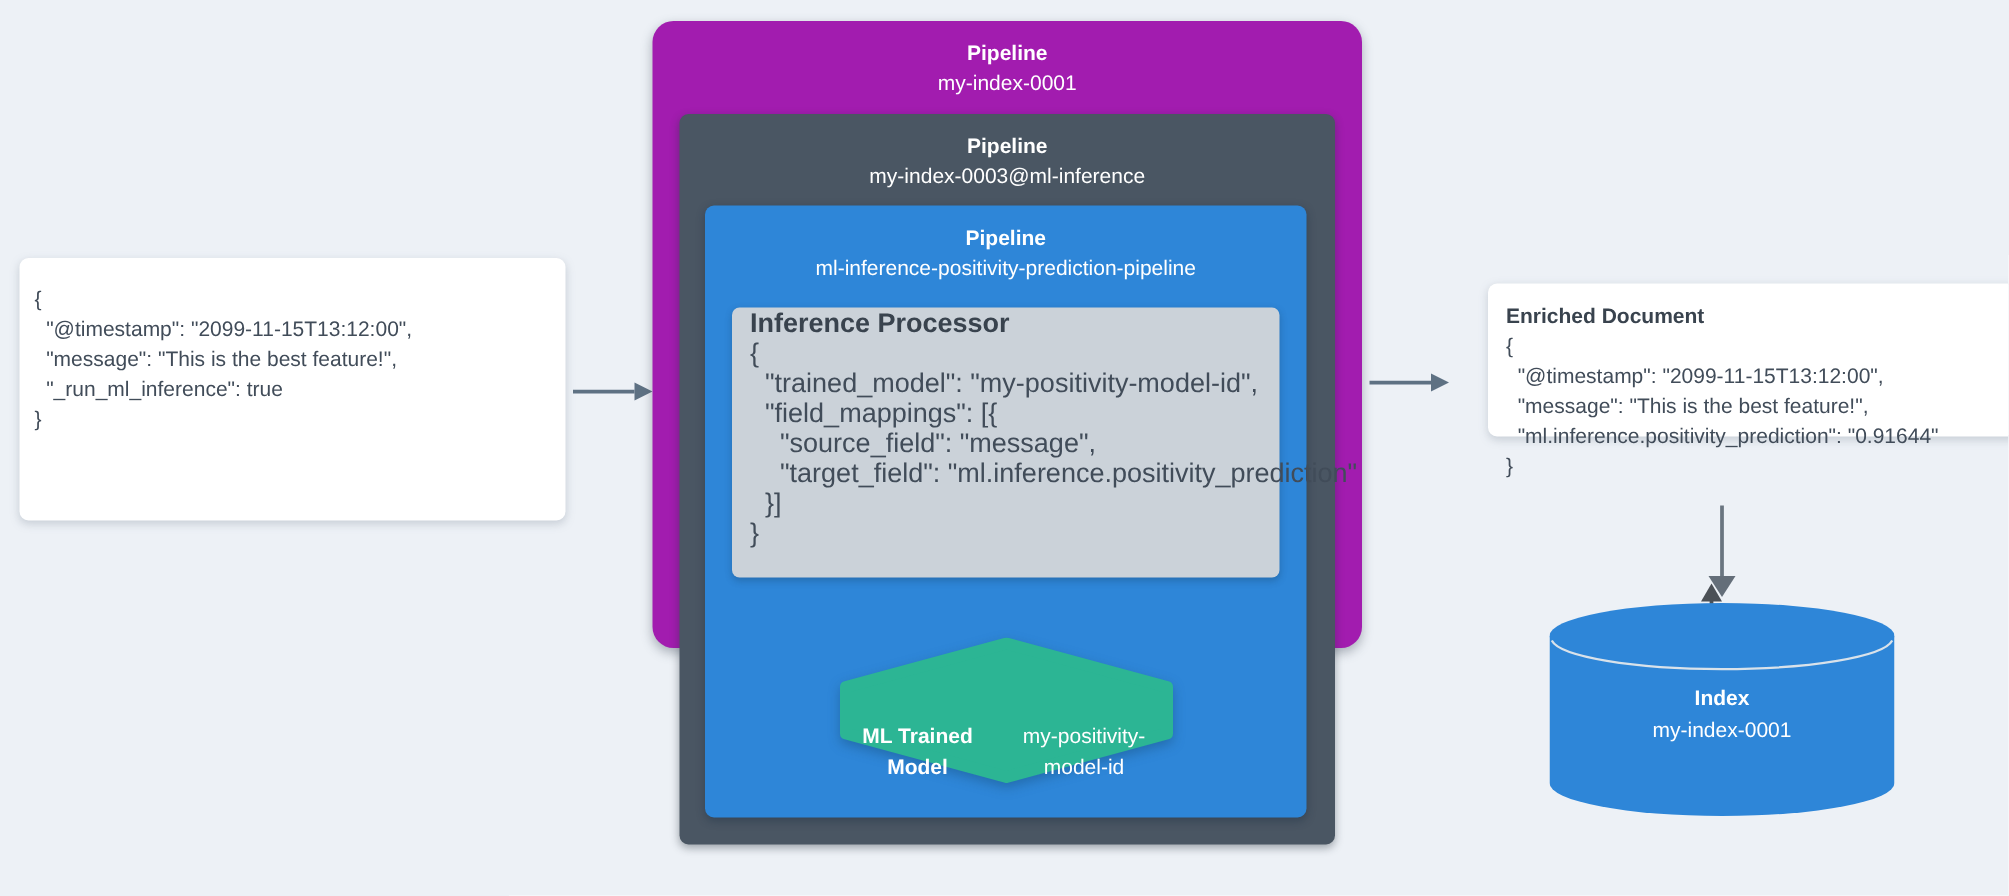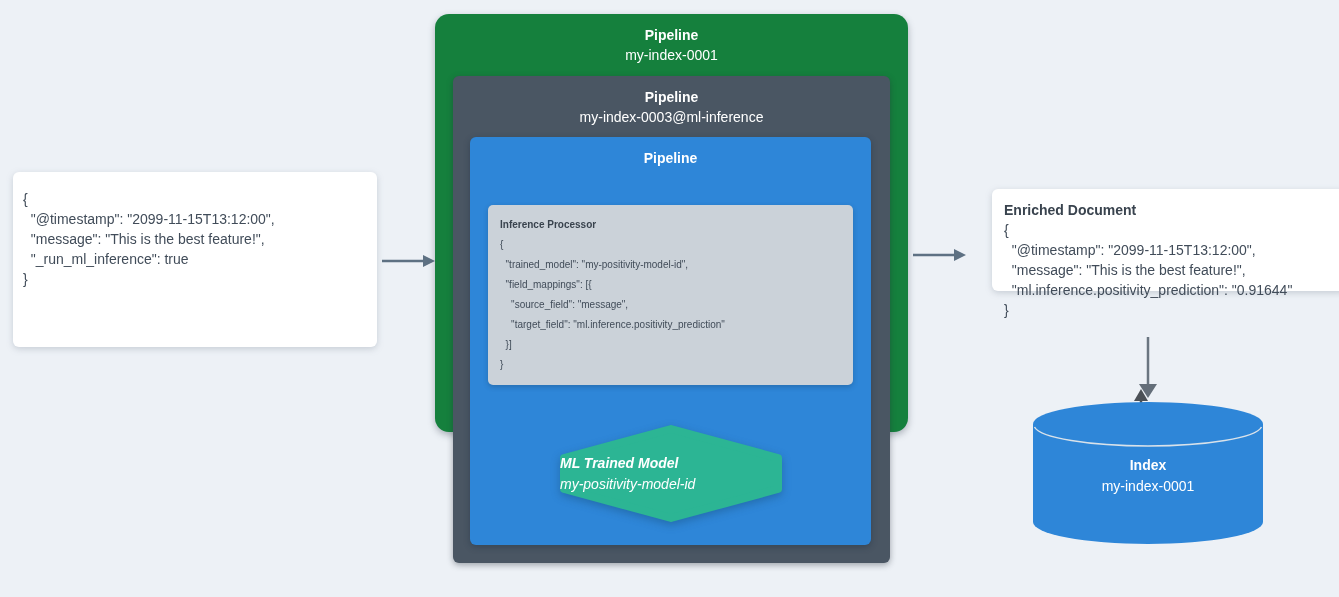--- a/index.html
+++ b/index.html
@@ -18,52 +18,52 @@
     color:#414c59; font-size:14px; line-height:20px;
   }
   .doc-card   { left:13px;  top:172px; width:364px; height:175px; padding:17px 10px; }
   .enr-card   { left:992px; top:189px; width:355px; height:102px; padding:11px 12px; }
   .card-title { font-weight:700; color:#39434e; line-height:20px; }
   .code-line  { white-space:pre; line-height:20px; }
 
   
   .outer-box {
     position:absolute; left:435px; top:14px; width:473px; height:418px;
-    background:#15803d; border-radius:14px;
+    background:#a21caf; border-radius:14px;
     box-shadow:0 3px 7px rgba(70,80,95,.4);
   }
   .mid-box {
     position:absolute; left:18px; top:62px; width:437px; height:487px;
     background:#4a5663; border-radius:6px;
     box-shadow:0 2px 6px rgba(35,45,55,.4);
   }
   .blue-box {
     position:absolute; left:17px; top:61px; width:401px; height:408px;
     background:#2e86d8; border-radius:6px;
     box-shadow:0 2px 6px rgba(25,45,65,.4);
   }
   .box-head { padding-top:11px; text-align:center; color:#fff; font-size:14px; line-height:20px; }
   .box-label { font-weight:700; }
 
   
   .proc-box {
     position:absolute; left:18px; top:68px; width:365px; height:180px;
-    background:#cbd2d9; border-radius:5px; padding:10px 12px;
-    color:#414c59; font-size:10px; line-height:20px;
+    background:#cbd2d9; border-radius:5px; padding:0 12px;
+    color:#414c59; font-size:18px; line-height:20px;
     box-shadow:0 2px 5px rgba(20,55,90,.3);
   }
   .proc-title { font-weight:700; color:#39434e; line-height:20px; }
 
   
   .hex-wrap { position:absolute; left:90px; top:288px; width:222px; height:97px; }
   .hex-wrap svg { position:absolute; left:0; top:0; filter:drop-shadow(0 3px 4px rgba(15,60,95,.35)); }
   .hex-text {
-    position:absolute; inset:0; display:flex; flex-direction:column;
-    align-items:flex-start; justify-content:center; color:#fff;
-    font-size:14px; line-height:21px; text-align:center;font-style:italic;
+    position:absolute; inset:0; display:flex; flex-direction:row;
+    align-items:flex-end; justify-content:center; color:#fff;
+    font-size:14px; line-height:21px; text-align:center;
   }
   .hex-title { font-weight:700; }
 
   
   .arrow { position:absolute; }
   .arrow-left  { left:380px;  top:252px; }
   .arrow-right { left:911px;  top:246px; }
   .arrow-up    { left:662px;  top:251px; }   
   .arrow-down  { left:1136px; top:336px; }
 
@@ -102,20 +102,21 @@
 
     <div class="mid-box">
       <div class="box-head">
         <div class="box-label">Pipeline</div>
         <div class="box-name">my-index-0003@ml-inference</div>
       </div>
 
       <div class="blue-box">
         <div class="box-head">
           <div class="box-label">Pipeline</div>
+          <div class="box-name">ml-inference-positivity-prediction-pipeline</div>
         </div>
 
         <div class="proc-box">
           <div class="proc-title">Inference Processor</div>
           <div class="code-line">{</div>
           <div class="code-line">  "trained_model": "my-positivity-model-id",</div>
           <div class="code-line">  "field_mappings": [{</div>
           <div class="code-line">    "source_field": "message",</div>
           <div class="code-line">    "target_field": "ml.inference.positivity_prediction"</div>
           <div class="code-line">  }]</div>

